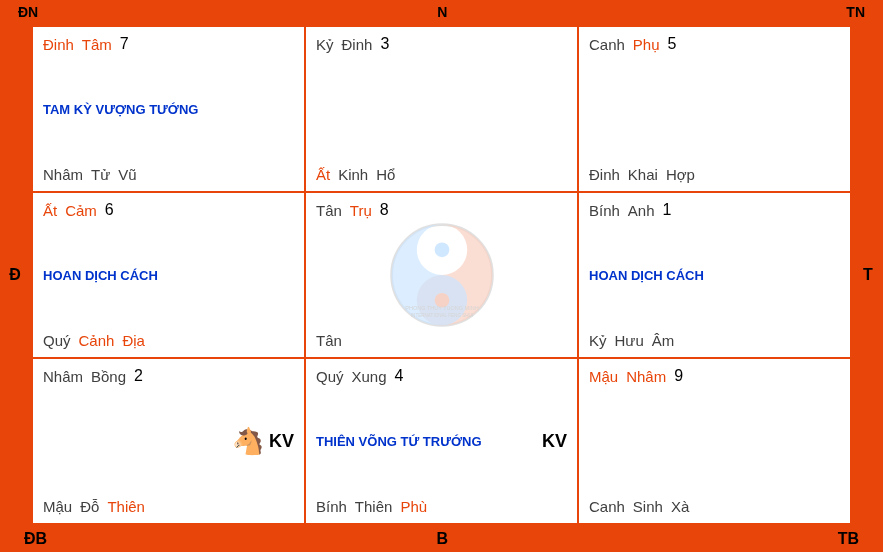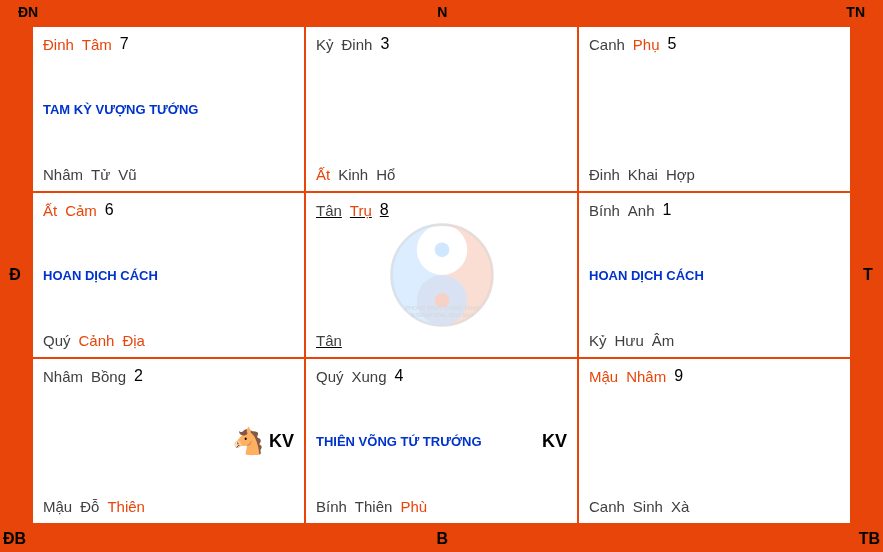--- a/index.html
+++ b/index.html
@@ -24,21 +24,21 @@
       align-items: center;
       padding: 4px 18px;
       color: black;
       font-weight: bold;
       font-size: 14px;
     }
     .bottom-labels {
       display: flex;
       justify-content: space-between;
       align-items: center;
-      padding: 4px 3px;
+      padding: 4px 24px;
       color: black;
       font-weight: bold;
       font-size: 16px;
     }
     .middle-row {
       display: flex;
       flex: 1;
     }
     .side-label {
       display: flex;
@@ -205,21 +205,21 @@
 
         <svg class="watermark" viewBox="0 0 120 120">
           <circle cx="60" cy="60" r="55" fill="none" stroke="#888" stroke-width="3"></circle>
           <path d="M60,5 A55,55 0 0,1 60,115 A27.5,27.5 0 0,1 60,60 A27.5,27.5 0 0,0 60,5Z" fill="#e8450a" opacity="0.7"></path>
           <path d="M60,5 A55,55 0 0,0 60,115 A27.5,27.5 0 0,0 60,60 A27.5,27.5 0 0,1 60,5Z" fill="#3399ff" opacity="0.7"></path>
           <circle cx="60" cy="32.5" r="8" fill="#3399ff" opacity="0.9"></circle>
           <circle cx="60" cy="87.5" r="8" fill="#e8450a" opacity="0.9"></circle>
           <text x="60" y="98" text-anchor="middle" font-size="6" fill="#555">PHONG THUY TUONG MINH</text>
           <text x="60" y="106" text-anchor="middle" font-size="5" fill="#555">INTERNATIONAL FENG SHUI</text>
         </svg>
-        <div class="cell-content" style="position:relative;z-index:1;width:100%;text-decoration:underline;">
+        <div class="cell-content" style="position:relative;z-index:1;width:100%;">
           <div class="cell-top row1">
             <span class="black name-text">Tân</span>
             <span class="red name-text">Trụ</span>
             <span class="num">8</span>
           </div>
           <div class="cell-middle row2"></div>
           <div class="cell-bottom row3">
             <span class="black name-text">Tân</span>
           </div>
         </div>

